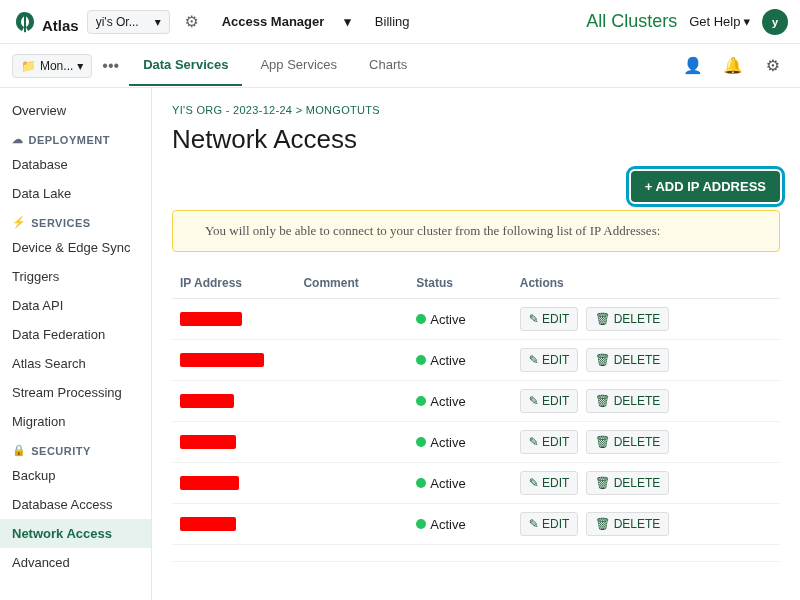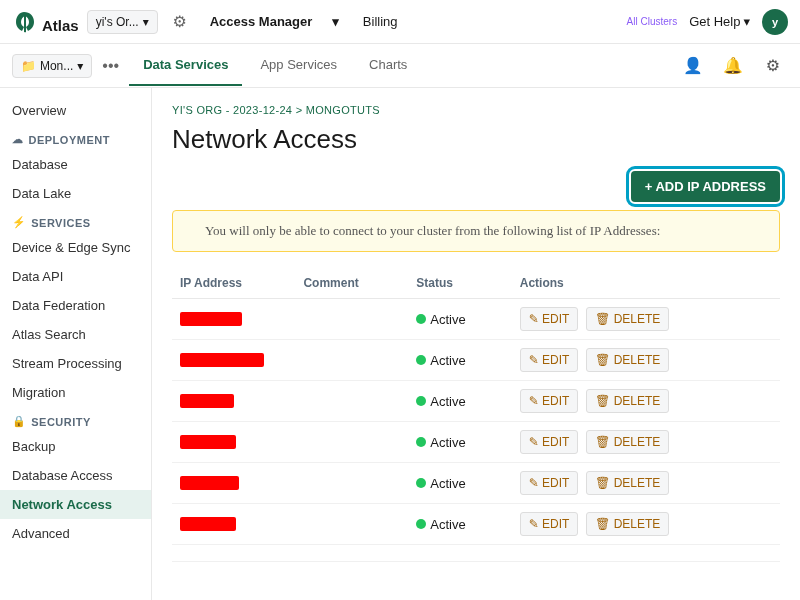--- a/index.html
+++ b/index.html
@@ -2,26 +2,26 @@
 <html><head>
   <meta charset="utf-8">
   <style>
     * { box-sizing: border-box; margin: 0; padding: 0; }
     body { font-family: -apple-system, BlinkMacSystemFont, 'Segoe UI', sans-serif; font-size: 13px; background: #fff; color: #1a1a1a; width: 800px; height: 600px; overflow: hidden; }
 
     
     .top-nav { display: flex; align-items: center; height: 44px; background: #fff; border-bottom: 1px solid #e8e8e8; padding: 0 12px; gap: 8px; }
     .atlas-logo { display: flex; align-items: flex-end; gap: 6px; font-weight: 700; font-size: 15px; color: #1a1a1a; }
     .atlas-leaf { width: 24px; height: 24px; }
-    .org-selector { display: flex; align-items: flex-start; gap: 4px; background: #f5f6f7; border: 1px solid #ddd; border-radius: 4px; padding: 4px 8px; cursor: pointer; font-size: 12px; }
+    .org-selector { display: flex; align-items: flex-start; gap: 16px; background: #f5f6f7; border: 1px solid #ddd; border-radius: 4px; padding: 4px 8px; cursor: pointer; font-size: 12px; }
     .gear-btn { width: 28px; height: 28px; border: none; background: transparent; cursor: pointer; display: flex; align-items: center; justify-content: center; color: #666; font-size: 16px; }
     .nav-link { font-size: 13px; color: #1a1a1a; text-decoration: none; padding: 0 8px; display: flex; align-items: center; gap: 20px; }
     .nav-link.active { font-weight: 600; }
     .top-nav-right { margin-left: auto; display: flex; align-items: center; gap: 12px; }
-    .all-clusters-btn { font-size: 10px; color: #8b5cf6; border: none; background: transparent; cursor: pointer; }
+    .all-clusters-btn { font-size: 18px; color: #15803d; border: none; background: transparent; cursor: pointer; }
     .get-help-btn { display: flex; align-items: flex-end; gap: 3px; font-size: 13px; color: #1a1a1a; border: none; background: transparent; cursor: pointer; }
     .user-avatar { width: 26px; height: 26px; border-radius: 50%; background: #1a6b4a; color: #fff; display: flex; align-items: center; justify-content: center; font-size: 11px; font-weight: 600; cursor: pointer; }
 
     
     .second-nav { display: flex; align-items: center; height: 44px; background: #fff; border-bottom: 1px solid #e8e8e8; padding: 0 12px; gap: 4px; }
     .project-selector { display: flex; align-items: center; gap: 4px; border: 1px solid #ddd; border-radius: 4px; padding: 4px 8px; cursor: pointer; font-size: 12px; background: #f5f6f7; }
     .project-dots { font-size: 16px; color: #666; cursor: pointer; padding: 0 6px; }
     .tab-item { padding: 12px 14px; font-size: 13px; color: #666; cursor: pointer; border-bottom: 2px solid transparent; text-decoration: none; }
     .tab-item.active { color: #1a6b4a; border-bottom: 2px solid #1a6b4a; font-weight: 600; }
     .second-nav-right { margin-left: auto; display: flex; align-items: center; gap: 10px; }
@@ -52,21 +52,21 @@
     
     .warning-banner { background: #fefce8; border: 1px solid #fcd34d; border-radius: 4px; padding: 12px 32px; margin-bottom: 16px; font-size: 13px; color: #555; font-family: Liberation Serif, serif; }
 
     
     .access-table { width: 100%; border-collapse: collapse; }
     .access-table th { text-align: left; font-size: 12px; font-weight: 600; color: #5a6a7a; padding: 8px 8px; border-bottom: 1px solid #e8e8e8; }
     .access-table td { padding: 8px 8px; border-bottom: 1px solid #f0f0f0; vertical-align: middle; }
     .ip-bar { height: 14px; background: #f00; border-radius: 2px; }
     .status-dot { width: 10px; height: 10px; border-radius: 50%; background: #22c55e; display: inline-block; margin-right: 4px; }
     .status-cell { display: flex; align-items: center; font-size: 13px; }
-    .action-btn { border: 1px solid #ddd; background: #f5f6f7; border-radius: 3px; padding: 4px 8px; font-size: 12px; cursor: pointer; display: inline-flex; align-items: center; gap: 3px; margin-right: 4px; color: #a16207; }
+    .action-btn { border: 1px solid #ddd; background: #f5f6f7; border-radius: 3px; padding: 4px 8px; font-size: 12px; cursor: pointer; display: inline-flex; align-items: center; gap: 3px; margin-right: 4px; color: #14532d; }
     .add-row { display: flex; justify-content: flex-end; margin-bottom: 8px; }
   </style>
 </head>
 <body>
 
 <nav class="top-nav">
   <div class="atlas-logo">
     <svg class="atlas-leaf" viewBox="0 0 24 24" fill="none">
       <path d="M12 2C8 2 4 6 4 12c0 4 2.5 7.5 6 9l2-4c-2-1-3-3-3-5 0-3 2-5 3-5.5V22c1 .3 2 .5 2 0V6.5C15 7 17 9 17 12c0 2-1 4-3 5l2 4c3.5-1.5 6-5 6-9 0-6-4-10-10-10z" fill="#1a6b4a"></path>
     </svg>
@@ -134,20 +134,23 @@
     <div class="sidebar-item">
       <span>Data Lake</span>
     </div>
 
     <div class="sidebar-section">
       <span>⚡</span>
       <span>SERVICES</span>
     </div>
     <div class="sidebar-item">
       <span>Device &amp; Edge Sync</span>
+    </div>
+    <div class="sidebar-item">
+      <span>Triggers</span>
     </div>
     <div class="sidebar-item">
       <span>Data API</span>
     </div>
     <div class="sidebar-item">
       <span>Data Federation</span>
     </div>
     <div class="sidebar-item">
       <span>Atlas Search</span>
     </div>

